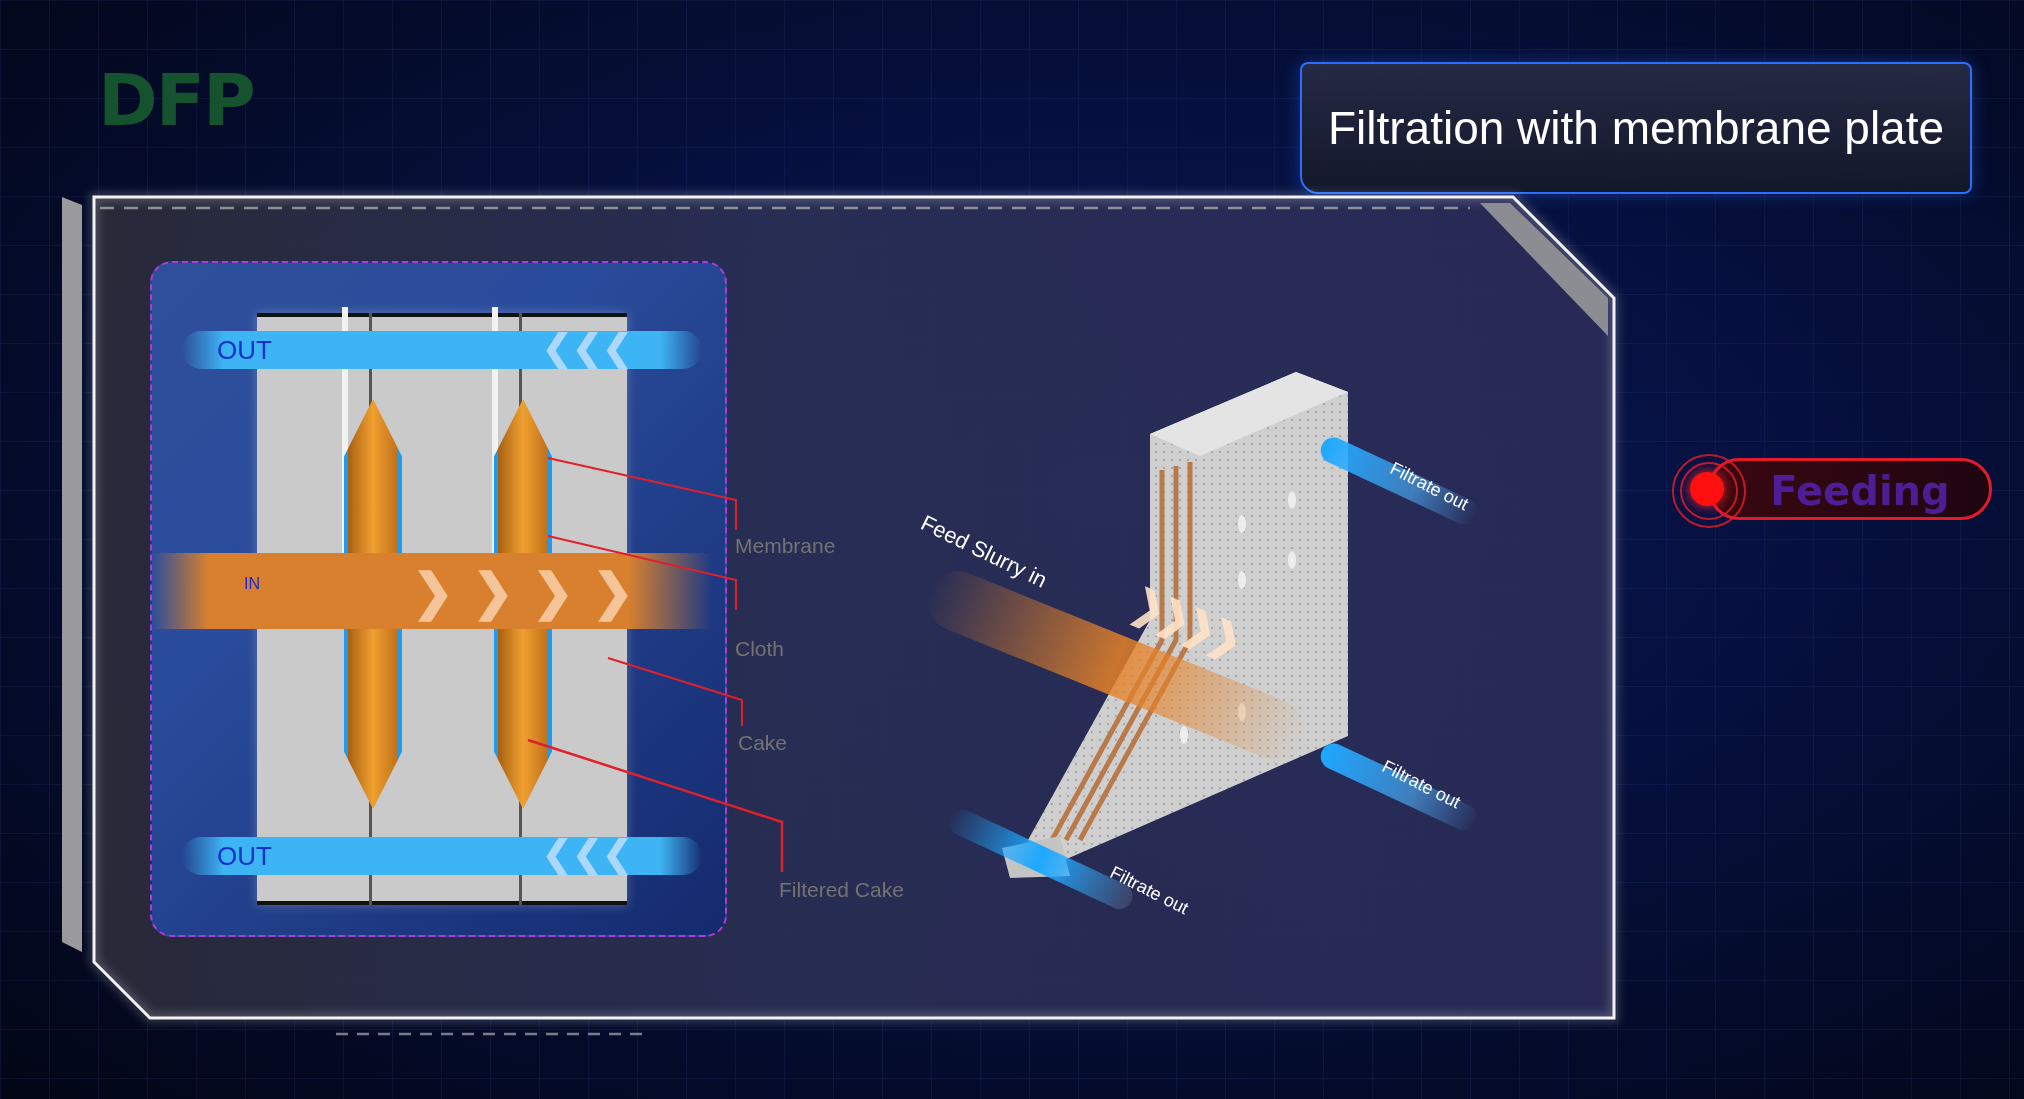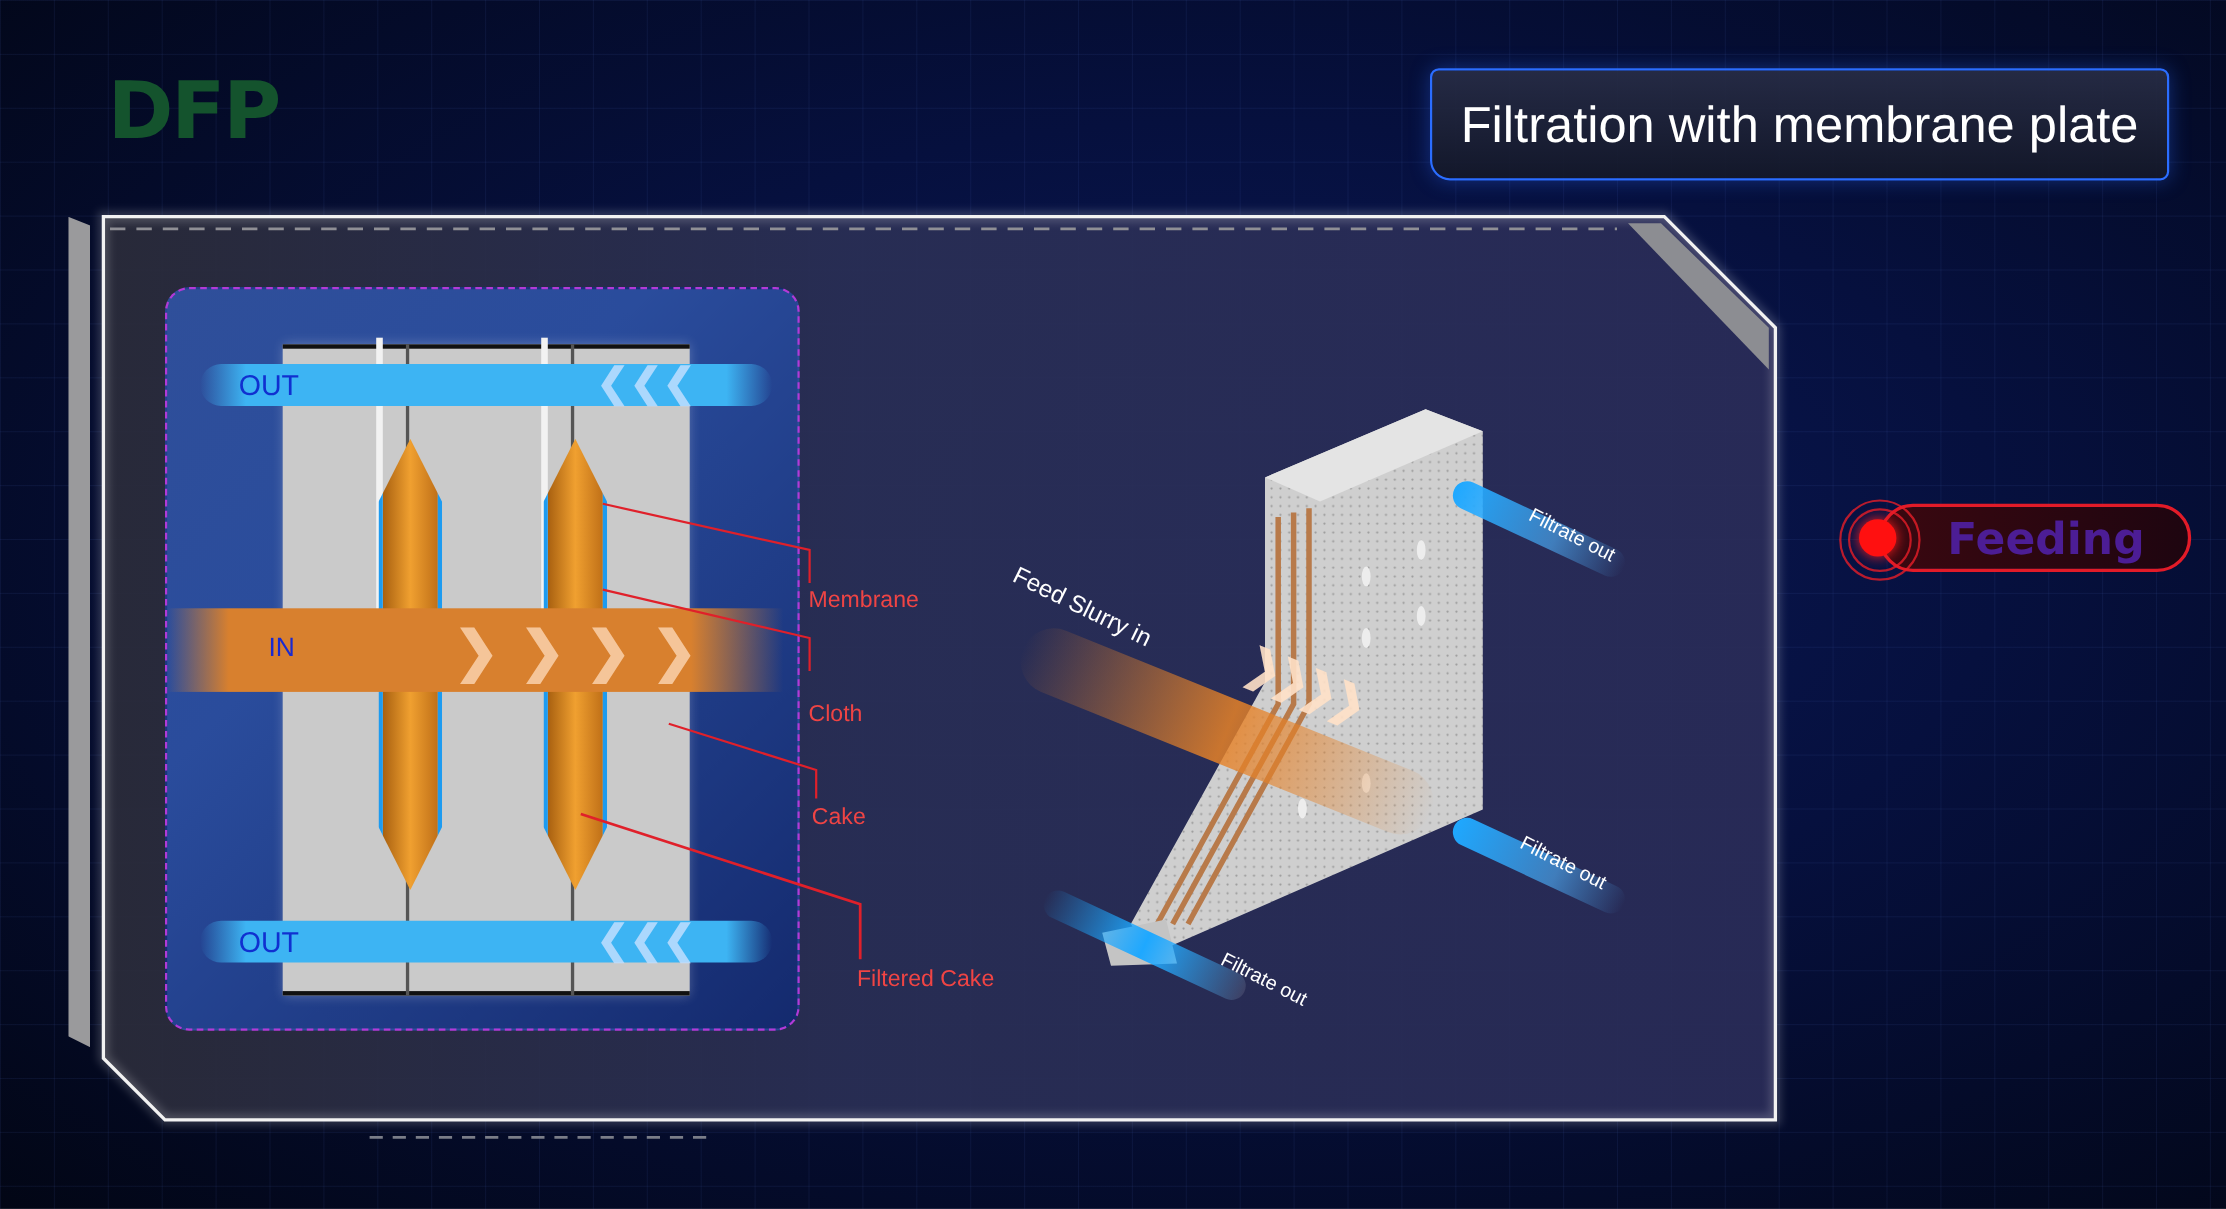--- a/index.html
+++ b/index.html
@@ -5,46 +5,46 @@
   html,body{margin:0;padding:0;}
   body{width:2024px;height:1099px;overflow:hidden;position:relative;
     background:radial-gradient(ellipse at 55% 45%, #0b1a5a 0%, #06103e 45%, #020615 100%);
     font-family:"Liberation Sans", sans-serif;}
   .grid{position:absolute;inset:0;
     background-image:linear-gradient(rgba(80,110,200,0.10) 1px, transparent 1px),
                      linear-gradient(90deg, rgba(80,110,200,0.10) 1px, transparent 1px);
     background-size:49px 49px;}
   .logo{position:absolute;left:98px;top:64px;color:#14532d;font-weight:bold;font-size:72px;letter-spacing:-2px;
     font-family:"DejaVu Sans", sans-serif;line-height:1;}
-  .title-box{position:absolute;left:1300px;top:62px;width:672px;height:102px;box-sizing:border-box;
+  .title-box{position:absolute;left:1300px;top:62px;width:672px;height:132px;box-sizing:border-box;
     border:2px solid #2b6dff;border-radius:8px 8px 8px 18px;
     background:linear-gradient(180deg, rgba(40,45,70,.9), rgba(20,24,40,.9));
     box-shadow:0 0 18px rgba(43,109,255,.35);display:flex;align-items:center;justify-content:center;}
   .title-text{color:#fff;font-size:46px;}
   .panel{position:absolute;left:0;top:0;width:2024px;height:1099px;}
   .side-bar{position:absolute;left:62px;top:197px;width:20px;height:755px;background:#9a9a9c;
     clip-path:polygon(0 0,100% 8px,100% 100%,0 calc(100% - 10px));}
   .inset{position:absolute;left:150px;top:261px;width:577px;height:676px;box-sizing:border-box;
     border:2px dashed #b23ad8;border-radius:22px;
     background:linear-gradient(135deg,#2f4f9a 0%,#2a4c9c 35%,#1e3a84 70%,#142a6e 100%);overflow:hidden;}
   .plates{position:absolute;left:105px;top:50px;width:370px;height:592px;background:#cacaca;
     box-shadow:0 0 10px rgba(255,255,255,.25);}
   .pipe{position:absolute;left:30px;width:520px;height:38px;border-radius:19px;
     background:linear-gradient(90deg,rgba(61,180,243,0) 0%,#3db4f3 8%,#3db4f3 92%,rgba(61,180,243,0) 100%);}
   .pipe .lbl{position:absolute;left:35px;top:4px;font-size:26px;color:#1030d0;}
   .chev{position:absolute;color:rgba(200,225,255,.8);font-size:36px;font-weight:bold;top:-4px;}
   .inpipe{position:absolute;left:0;top:290px;width:560px;height:76px;
     background:linear-gradient(90deg,rgba(220,120,40,0) 0%,#d8802e 10%,#d8802e 85%,rgba(220,120,40,0) 100%);}
-  .inpipe .lbl{position:absolute;left:92px;top:22px;font-size:24px;color:#1a2ad0;}
+  .inpipe .lbl{position:absolute;left:92px;top:22px;font-size:16px;color:#1a2ad0;}
   .inchev{position:absolute;top:10px;font-size:50px;color:rgba(255,220,190,.75);font-weight:bold;}
   .cake{position:absolute;width:50px;background:linear-gradient(90deg,#a86010,#f0a030,#c07018);
     border-left:4px solid #1d9bf0;border-right:4px solid #1d9bf0;
     clip-path:polygon(50% 0,100% 14%,100% 86%,50% 100%,0 86%,0 14%);}
   .riser{position:absolute;width:6px;background:#f2f2f2;}
-  .callout{position:absolute;color:#ef4444;font-size:21px;}
+  .callout{position:absolute;color:#737373;font-size:21px;}
   .flow-label{position:absolute;color:#fff;font-size:22px;transform-origin:left top;}
   .feed-beam{position:absolute;height:60px;border-radius:30px;transform-origin:left center;
     background:linear-gradient(90deg,rgba(230,130,40,0),rgba(230,130,40,.85) 50%,rgba(230,130,40,0));}
   .blue-beam{position:absolute;height:26px;border-radius:13px;transform-origin:left center;
     background:linear-gradient(90deg,#1ea8ff,rgba(80,180,255,.6) 60%,rgba(255,255,255,0));}
   .status{position:absolute;left:1670px;top:458px;width:322px;height:66px;}
   .status .pill{position:absolute;left:38px;top:0;width:284px;height:62px;box-sizing:border-box;
     border:3px solid #e21b28;border-radius:31px;background:linear-gradient(90deg,#3a0810,#1e0510);}
   .status .ring{position:absolute;border:2px solid rgba(230,30,40,.8);border-radius:50%;}
   .status .dot{position:absolute;left:20px;top:14px;width:34px;height:34px;border-radius:50%;background:#ff1010;

